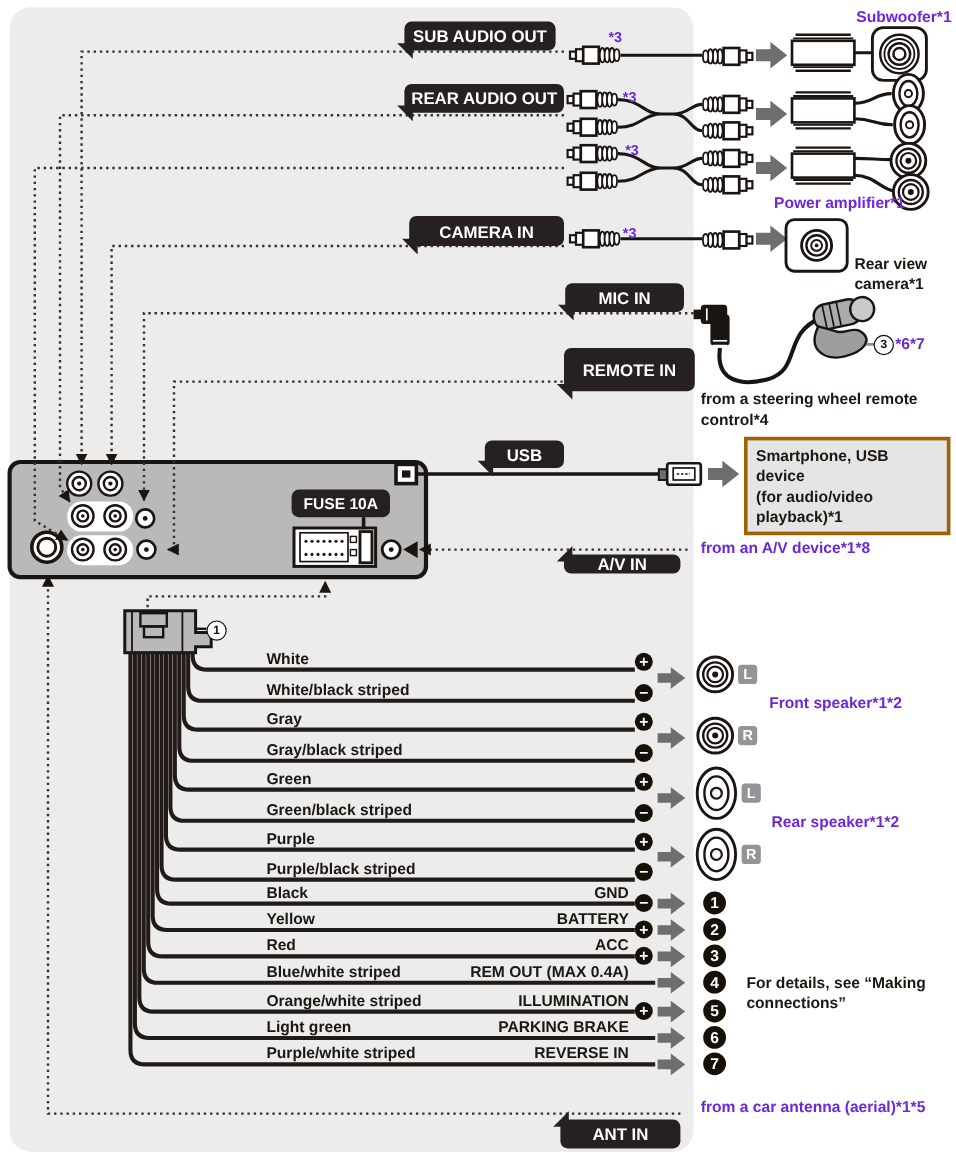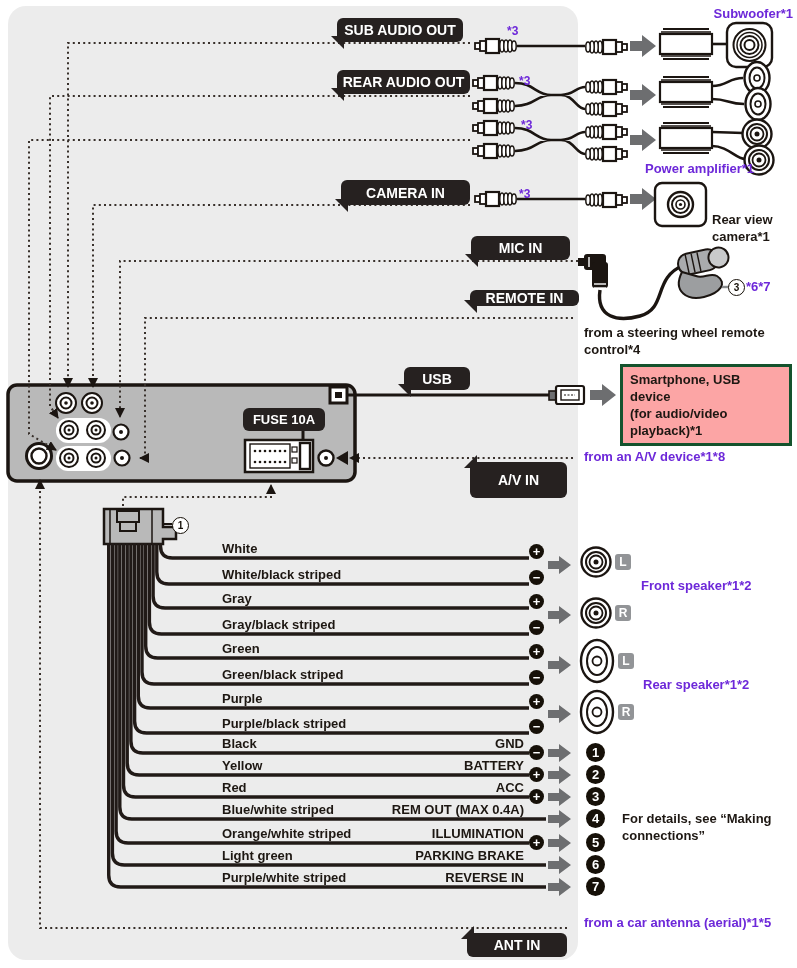--- a/index.html
+++ b/index.html
@@ -27,21 +27,21 @@
         font-size:13px;font-weight:bold;line-height:1;z-index:6;}
   .numref{position:absolute;width:19px;height:19px;border-radius:50%;background:#161008;
         color:#fff;display:flex;align-items:center;justify-content:center;
         font-size:13px;font-weight:bold;z-index:6;}
   .badge{position:absolute;width:16px;height:16px;border-radius:3px;background:#929497;
         color:#fff;display:flex;align-items:center;justify-content:center;
         font-size:12px;font-weight:bold;z-index:6;}
   .circref{position:absolute;width:15px;height:15px;border:1.8px solid #161008;
         border-radius:50%;background:#fff;color:#161008;display:flex;align-items:center;
         justify-content:center;font-size:10px;font-weight:bold;z-index:6;}
-  .devbox{position:absolute;border:3px solid #14532d;background:#fca5a5;
+  .devbox{position:absolute;border:3px solid #a16207;background:#e5e5e5;
         font-weight:bold;font-size:13px;line-height:17px;color:#1d1712;
         padding:4px 7px;z-index:4;}
 </style>
 </head>
 <body>
 
 <div class="stage">
 
 <svg class="art" width="797" height="968" viewBox="0 0 797 968">
   <defs>
@@ -337,29 +337,29 @@
       <span>REAR AUDIO OUT</span>
     </div>
 <div class="pill" style="left:341px;top:180px;width:129px;height:25px">
       <span class="tail-d"></span>
       <span>CAMERA IN</span>
     </div>
 <div class="pill" style="left:471px;top:236px;width:99px;height:24px">
       <span class="tail-d"></span>
       <span>MIC IN</span>
     </div>
-<div class="pill" style="left:470px;top:290px;width:109px;height:16px">
+<div class="pill" style="left:470px;top:290px;width:109px;height:36px">
       <span class="tail-d"></span>
       <span>REMOTE IN</span>
     </div>
 <div class="pill" style="left:404px;top:367px;width:66px;height:23px">
       <span class="tail-d"></span>
       <span>USB</span>
     </div>
-<div class="pill" style="left:470px;top:462px;width:97px;height:36px">
+<div class="pill" style="left:470px;top:462px;width:97px;height:16px">
       <span class="tail-u"></span>
       <span>A/V IN</span>
     </div>
 <div class="pill" style="left:467px;top:933px;width:100px;height:24px">
       <span class="tail-u"></span>
       <span>ANT IN</span>
     </div>
 <div class="pill" style="left:243px;top:408px;width:82px;height:23px;font-size:13px">
       <span>FUSE 10A</span>
     </div>

